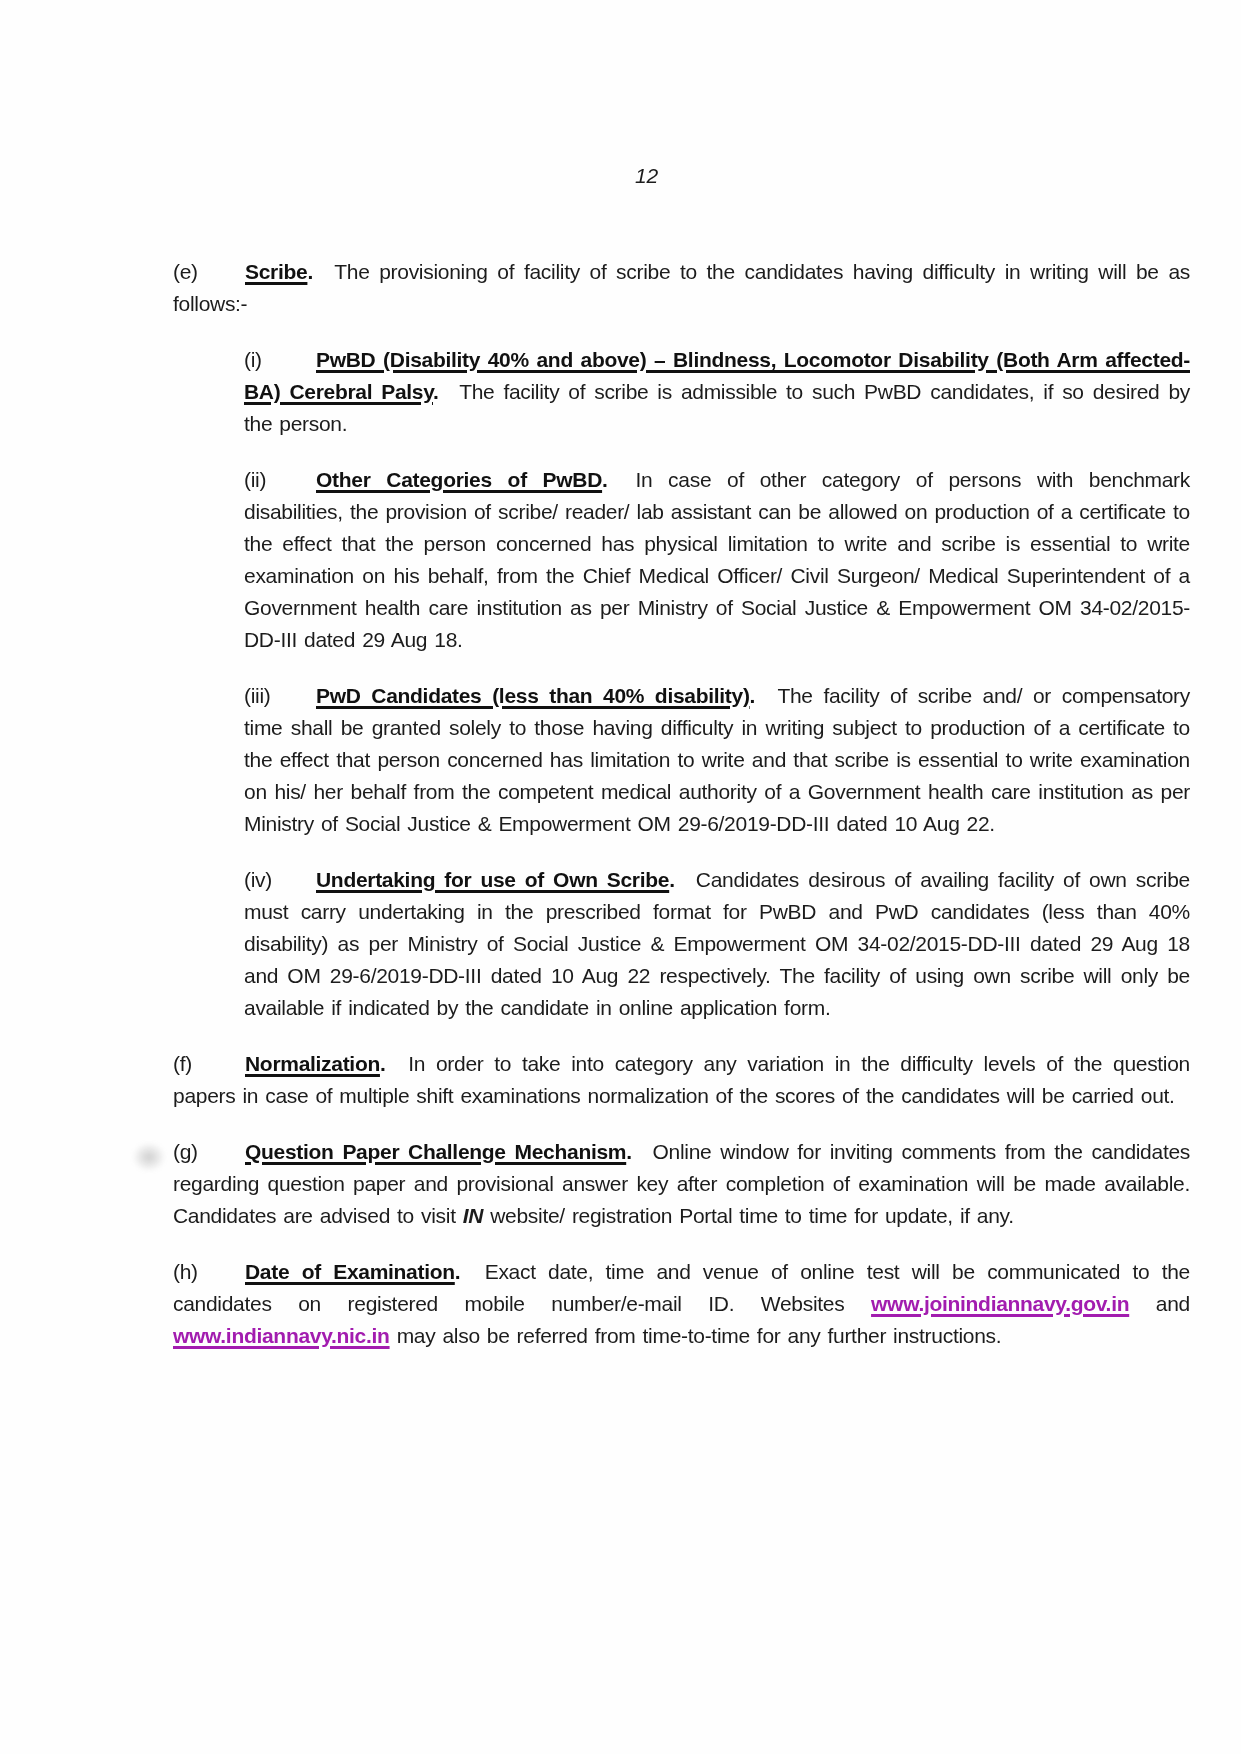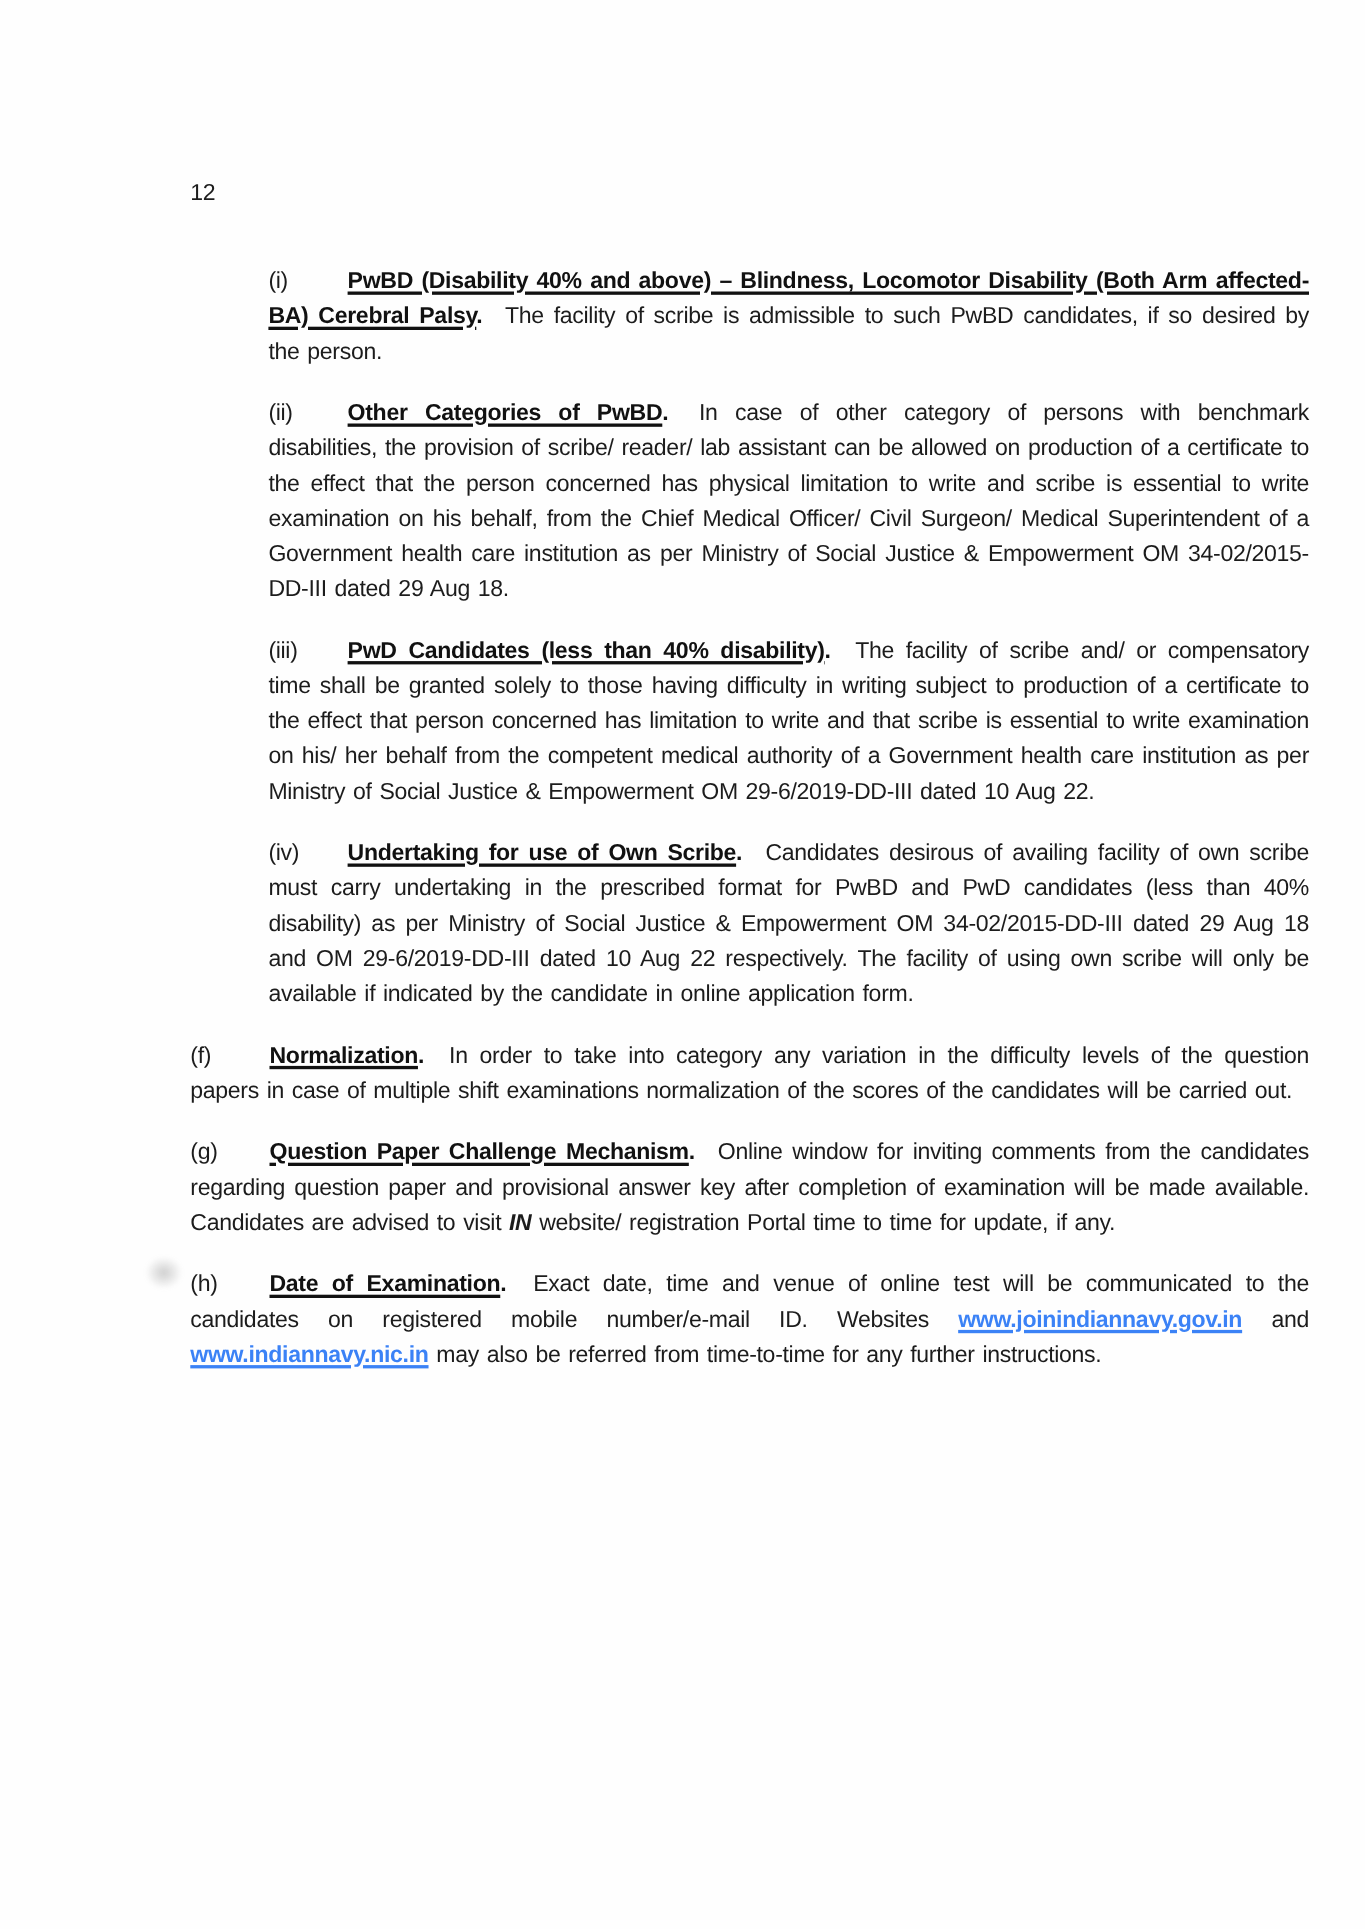--- a/index.html
+++ b/index.html
@@ -13,42 +13,43 @@
     color: #1c1c1c;
     font-family: "Liberation Sans", sans-serif;
     font-size: 21px;
     line-height: 32px;
     letter-spacing: -0.3px;
     word-spacing: 1.5px;
     padding: 160px 51px 0 173px;
     overflow: hidden;
   }
   .page-number {
-    text-align: left;
+    text-align: center;
     padding-right: 70px;
-    margin-bottom: 48px;
+    margin-bottom: 64px;
+    font-style: italic;
   }
   .para {
     text-align: justify;
     margin-bottom: 24px;
   }
   .sub { margin-left: 71px; }
   .lbl { display: inline-block; width: 72px; }
   .hd {
     font-weight: 700;
     color: #111;
     text-decoration: underline;
     text-decoration-thickness: 2.5px;
     text-underline-offset: 3px;
   }
   .dot { font-weight: 700; color: #111; }
   .hgap { display: inline-block; width: 12px; }
   .lnk {
     font-weight: 700;
-    color: #3b82f6;
+    color: #a21caf;
     text-decoration: underline;
     text-decoration-thickness: 2.5px;
     text-underline-offset: 3px;
   }
   .itl { font-style: italic; font-weight: bold; }
   .smudge {
     position: absolute;
     left: 132px;
     top: 1142px;
     width: 34px;
@@ -58,20 +59,21 @@
     pointer-events: none;
   }
 </style>
 </head>
 <body>
 
 <div class="page">
 
   <div class="page-number">12</div>
 
+  <div class="para"><span class="lbl">(e)</span><span class="hd">Scribe</span><span class="dot">.</span><span class="hgap"></span> <span>The provisioning of facility of scribe to the candidates having difficulty in writing will be as follows:-</span></div>
 
   <div class="para sub"><span class="lbl">(i)</span><span class="hd">PwBD (Disability 40% and above) – Blindness, Locomotor Disability (Both Arm affected- BA) Cerebral Palsy</span><span class="dot">.</span><span class="hgap"></span> <span>The facility of scribe is admissible to such PwBD candidates, if so desired by the person.</span></div>
 
   <div class="para sub"><span class="lbl">(ii)</span><span class="hd">Other Categories of PwBD</span><span class="dot">.</span><span class="hgap"></span> <span>In case of other category of persons with benchmark disabilities, the provision of scribe/ reader/ lab assistant can be allowed on production of a certificate to the effect that the person concerned has physical limitation to write and scribe is essential to write examination on his behalf, from the Chief Medical Officer/ Civil Surgeon/ Medical Superintendent of a Government health care institution as per Ministry of Social Justice &amp; Empowerment OM 34-02/2015-DD-III dated 29 Aug 18.</span></div>
 
   <div class="para sub"><span class="lbl">(iii)</span><span class="hd">PwD Candidates (less than 40% disability)</span><span class="dot">.</span><span class="hgap"></span> <span>The facility of scribe and/ or compensatory time shall be granted solely to those having difficulty in writing subject to production of a certificate to the effect that person concerned has limitation to write and that scribe is essential to write examination on his/ her behalf from the competent medical authority of a Government health care institution as per Ministry of Social Justice &amp; Empowerment OM 29-6/2019-DD-III dated 10 Aug 22.</span></div>
 
   <div class="para sub"><span class="lbl">(iv)</span><span class="hd">Undertaking for use of Own Scribe</span><span class="dot">.</span><span class="hgap"></span> <span>Candidates desirous of availing facility of own scribe must carry undertaking in the prescribed format for PwBD and PwD candidates (less than 40% disability) as per Ministry of Social Justice &amp; Empowerment OM 34-02/2015-DD-III dated 29 Aug 18 and OM 29-6/2019-DD-III dated 10 Aug 22 respectively. The facility of using own scribe will only be available if indicated by the candidate in online application form.</span></div>
 
   <div class="para"><span class="lbl">(f)</span><span class="hd">Normalization</span><span class="dot">.</span><span class="hgap"></span> <span>In order to take into category any variation in the difficulty levels of the question papers in case of multiple shift examinations normalization of the scores of the candidates will be carried out.</span></div>

